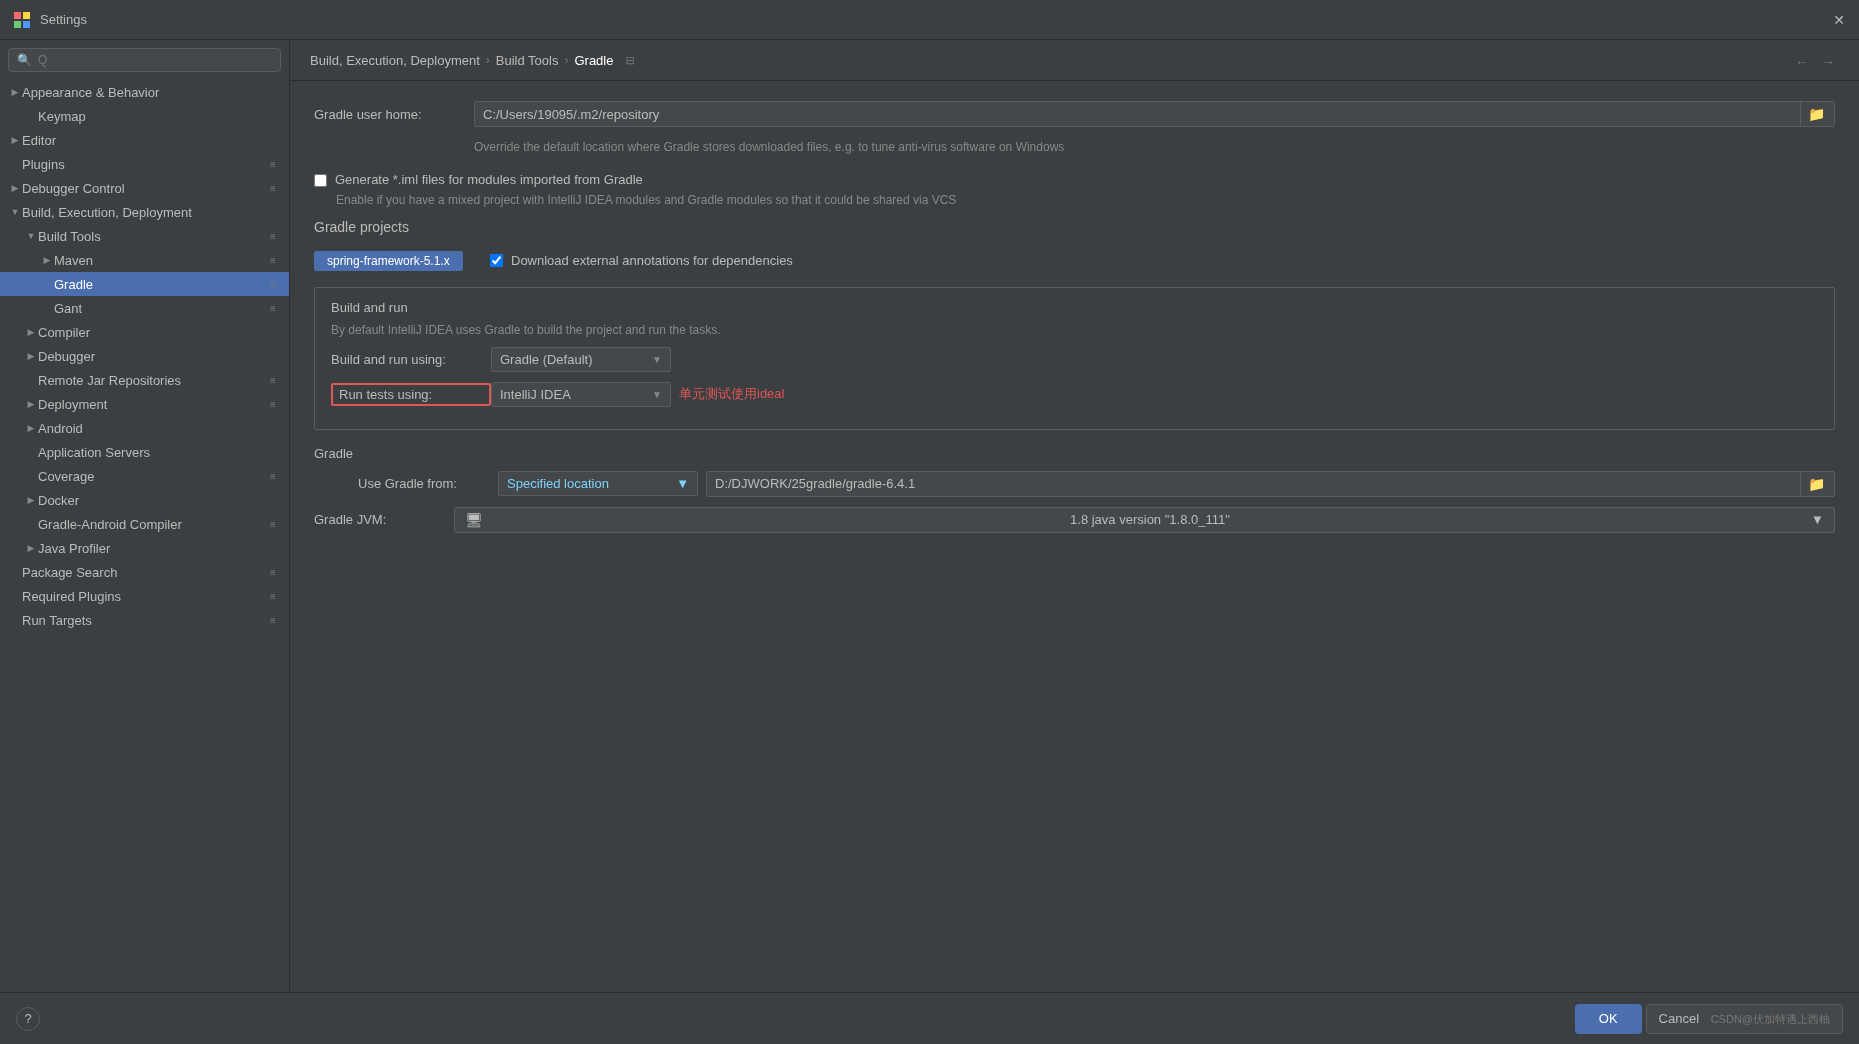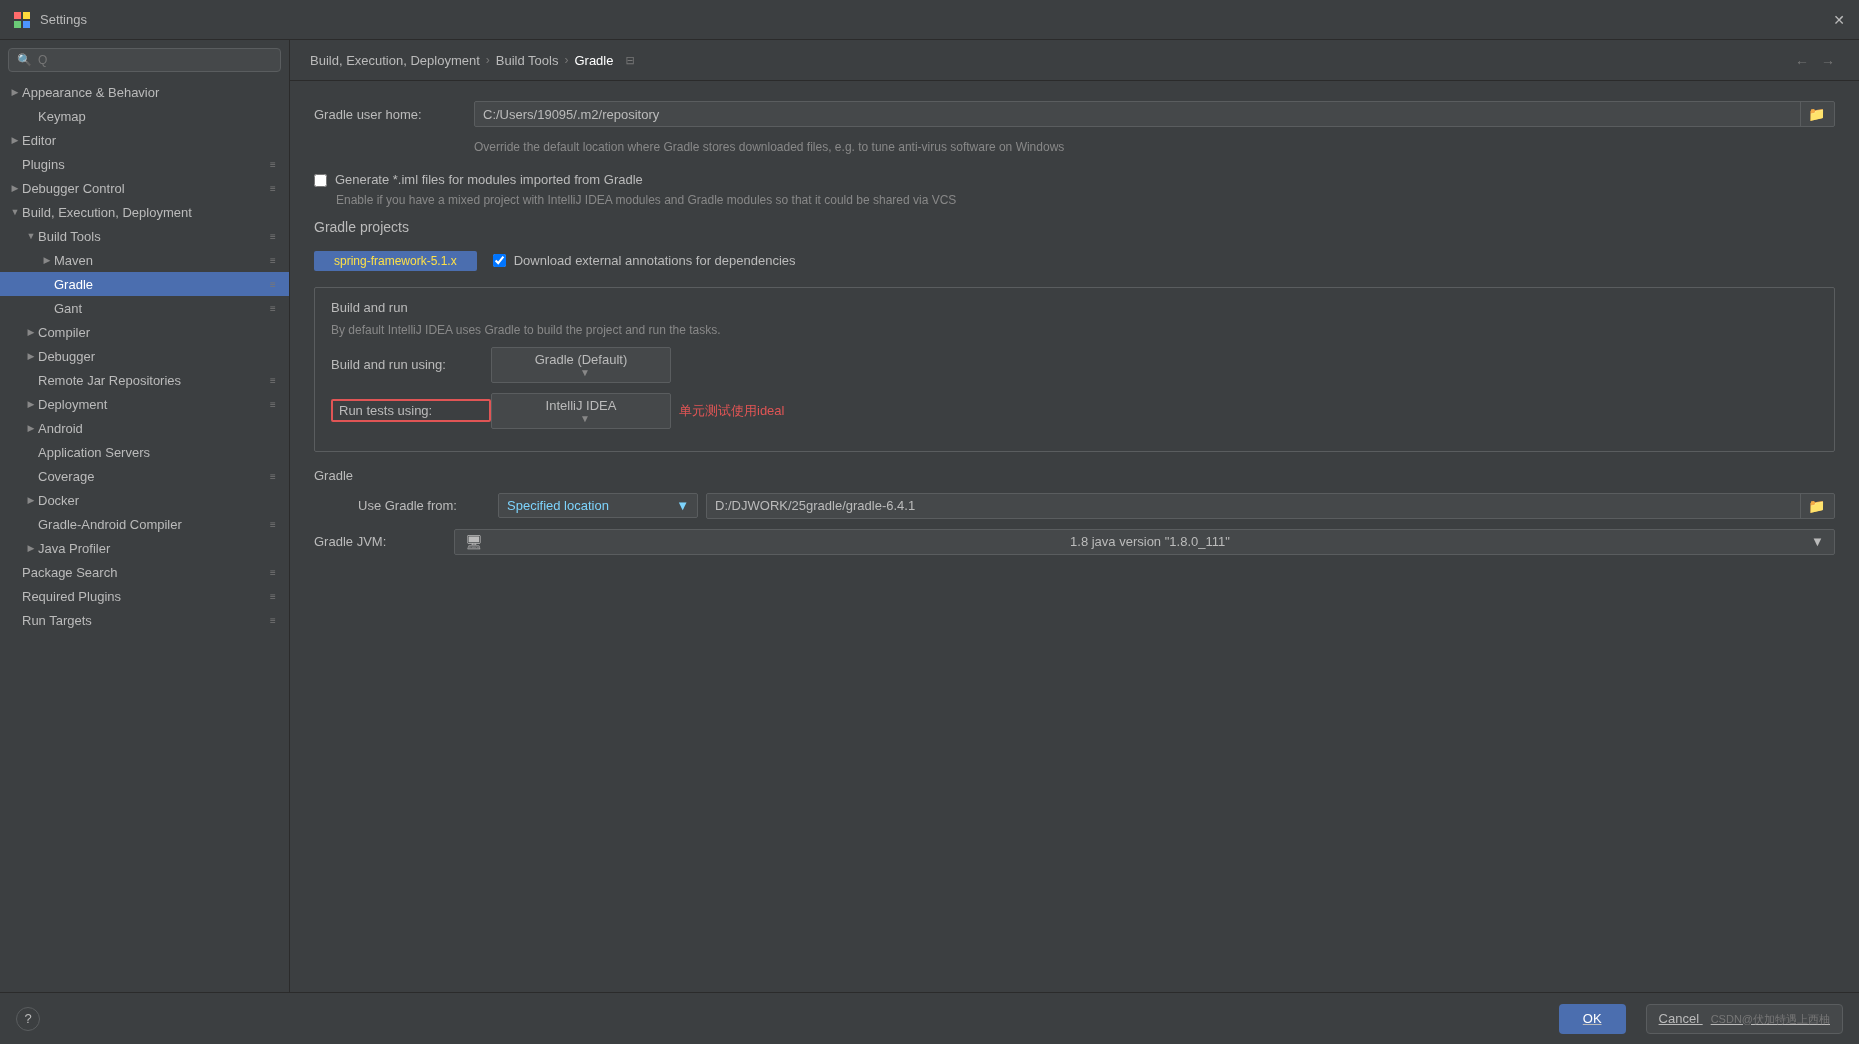--- a/index.html
+++ b/index.html
@@ -299,22 +299,22 @@
       gap: 16px;
       margin-bottom: 16px;
     }
 
     .project-list {
       min-width: 160px;
     }
 
     .project-tag {
       background: #4b6eaf;
-      color: #fde047;
-      padding: 3px 20px;
+      color: #ffffff;
+      padding: 3px 13px;
       border-radius: 2px;
       font-size: 12px;
       display: inline-block;
       cursor: pointer;
     }
 
     .project-checkbox-area {
       display: flex;
       align-items: center;
       gap: 8px;
@@ -358,21 +358,20 @@
       border: 1px solid #5a5d5f;
       border-radius: 2px;
       color: #bbbbbb;
       font-size: 13px;
       padding: 4px 8px;
       min-width: 180px;
       display: flex;
       align-items: center;
       justify-content: space-between;
       cursor: pointer;
-      flex-direction: column;
     }
 
     .dropdown-select .arrow {
       color: #888;
       font-size: 10px;
       margin-left: 8px;
     }
 
     .annotation-text {
       color: #e05555;
@@ -492,22 +491,21 @@
       display: flex;
       align-items: center;
       justify-content: center;
       color: #bbbbbb;
       font-size: 13px;
       cursor: pointer;
     }
 
     .bottom-actions {
       display: flex;
-      gap: 20px;
-      text-decoration: underline;
+      gap: 4px;
     }
 
     .btn-ok {
       background: #4b6eaf;
       color: #ffffff;
       border: none;
       border-radius: 4px;
       padding: 6px 24px;
       font-size: 13px;
       cursor: pointer;

